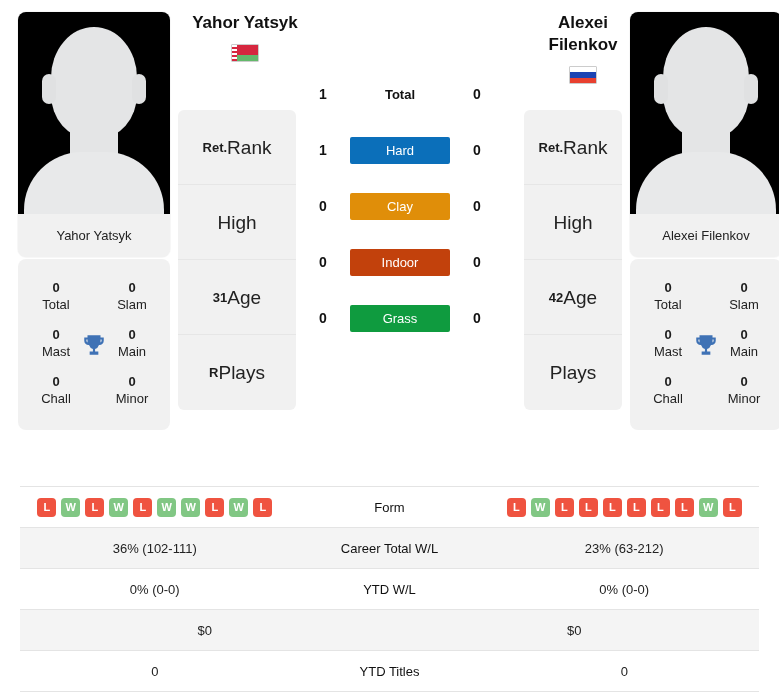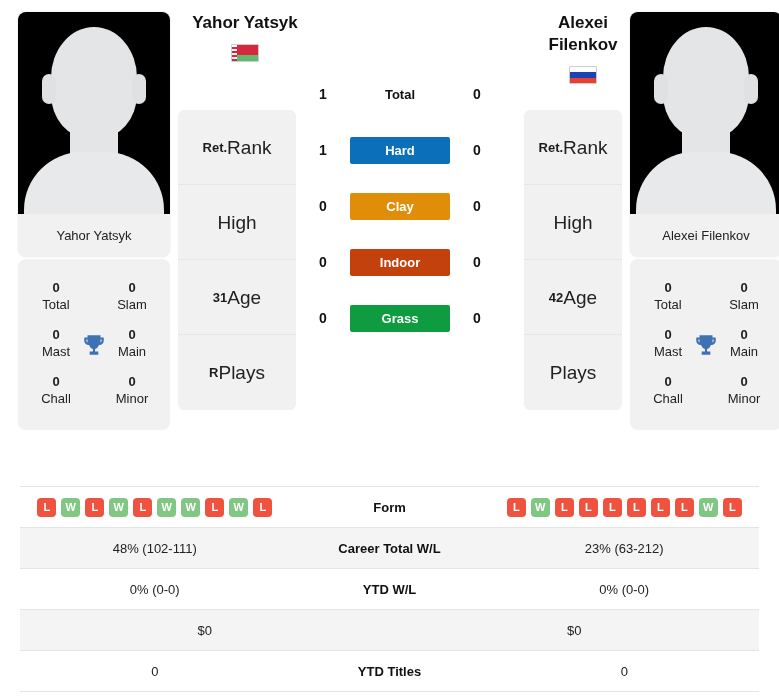--- a/index.html
+++ b/index.html
@@ -160,21 +160,21 @@
     font-weight: bold;
     color: #111;
   }
   .surf-bar {
     display: block;
     width: 100px;
     padding: 6px 0;
     border-radius: 2px;
     color: #ffffff;
     font-size: 13px;
-    font-weight: bold;
+    font-weight: normal;
     text-align: center;
   }
 
   
   .table {
     position: absolute;
     left: 20px; top: 486px;
     width: 739px;
     border-top: 1px solid #e4e4e4;
     font-size: 13px;
@@ -185,21 +185,21 @@
     height: 41px;
     border-bottom: 1px solid #e4e4e4;
     background: #ffffff;
   }
   .trow.alt { background: #f4f4f4; }
   .tcell {
     flex: 1 1 0;
     text-align: center;
     color: #222;
   }
-  .tcell.mid { font-weight: bold; color: #111; flex: 0 0 200px; }
+  .tcell.mid { font-weight: normal; color: #111; flex: 0 0 200px; }
   .form-list {
     display: flex;
     gap: 5px;
     justify-content: center;
     align-items: center;
   }
   .badge {
     width: 19px; height: 19px;
     border-radius: 4px;
     color: #ffffff;
@@ -448,21 +448,21 @@
             <div class="badge L">L</div>
             <div class="badge L">L</div>
             <div class="badge L">L</div>
             <div class="badge W">W</div>
             <div class="badge L">L</div>
           </div>
       </div>
     </div>
 
     <div class="trow alt">
-      <div class="tcell">48% (102-111)</div>
+      <div class="tcell">36% (102-111)</div>
       <div class="tcell mid">Career Total W/L</div>
       <div class="tcell">23% (63-212)</div>
     </div>
 
     <div class="trow">
       <div class="tcell">0% (0-0)</div>
       <div class="tcell mid">YTD W/L</div>
       <div class="tcell">0% (0-0)</div>
     </div>
 

